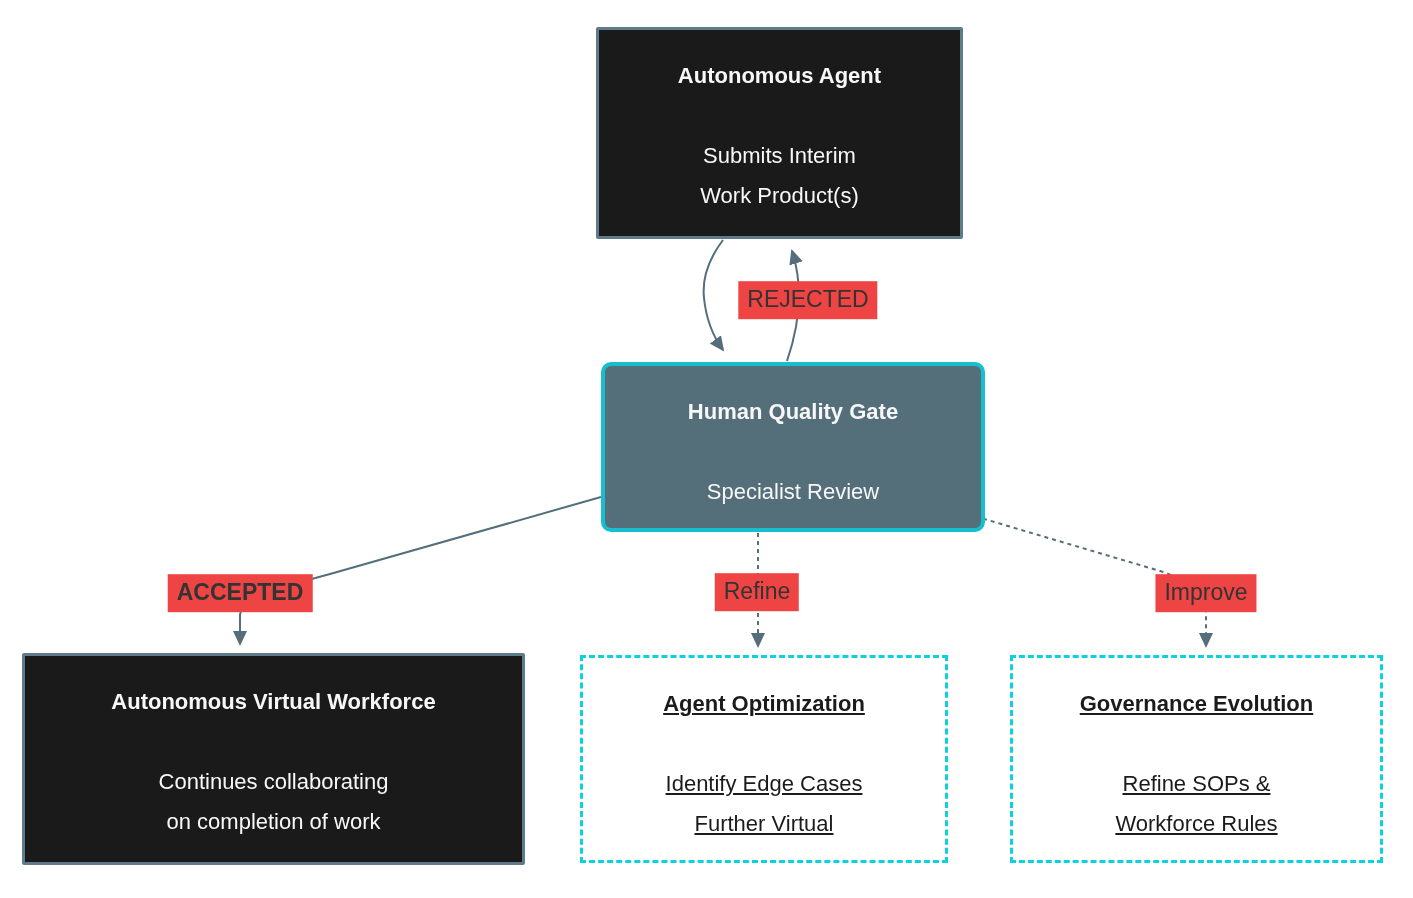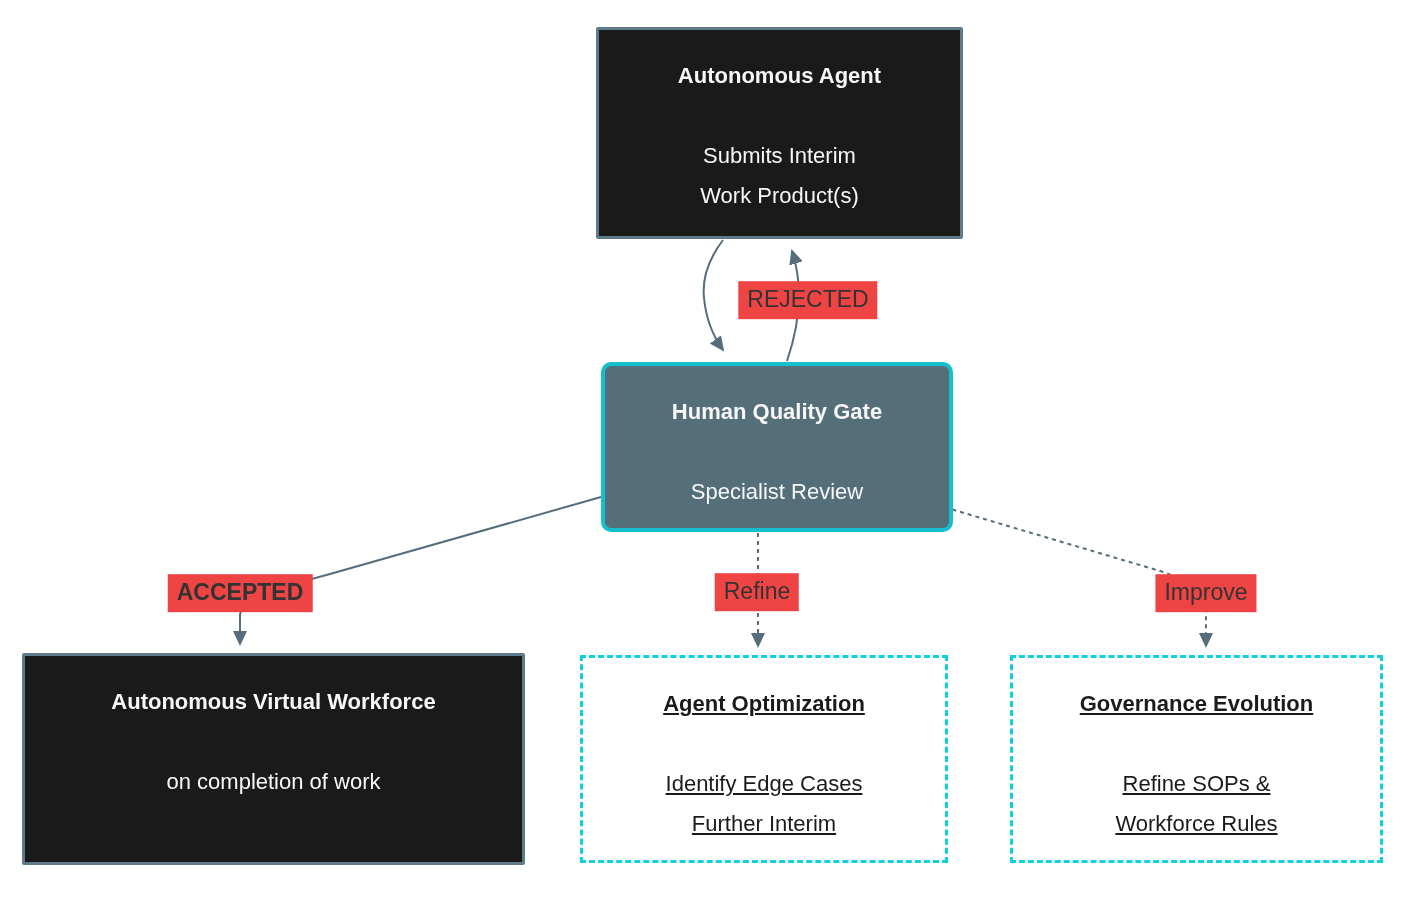--- a/index.html
+++ b/index.html
@@ -51,21 +51,21 @@
     background:#ef4444;
     color:#333333;
     font-size:23px;
     line-height:1.2;
     padding:5px 9px;
     white-space:nowrap;
   }
 
   
   #node-agent        {left:580px;top:27px;width:367px;height:212px;margin-left:16px;}
-  #node-gate         {left:601px;top:362px;width:352px;height:170px;}
+  #node-gate         {left:601px;top:362px;width:384px;height:170px;}
   #node-workforce    {left:22px;top:653px;width:503px;height:212px;}
   #node-optimization {left:580px;top:655px;width:368px;height:208px;}
   #node-governance   {left:1010px;top:655px;width:373px;height:208px;}
 
   #label-rejected{left:808px;top:300px;}
   #label-accepted{left:240px;top:593px;font-weight:bold;}
   #label-refine  {left:757px;top:592px;}
   #label-improve {left:1206px;top:593px;}
 </style>
 </head>
@@ -102,29 +102,30 @@
   <div class="node gate" id="node-gate">
     <div class="title">Human Quality Gate</div>
     <div class="body">
       <div>Specialist Review</div>
     </div>
   </div>
 
   <div class="node dark" id="node-workforce">
     <div class="title">Autonomous Virtual Workforce</div>
     <div class="body">
+      <div>Continues collaborating</div>
       <div>on completion of work</div>
     </div>
   </div>
 
   <div class="node dashed" id="node-optimization">
     <div class="title">Agent Optimization</div>
     <div class="body">
       <div>Identify Edge Cases</div>
-      <div>Further Interim</div>
+      <div>Further Virtual</div>
     </div>
   </div>
 
   <div class="node dashed" id="node-governance">
     <div class="title">Governance Evolution</div>
     <div class="body">
       <div>Refine SOPs &amp;</div>
       <div>Workforce Rules</div>
     </div>
   </div>

